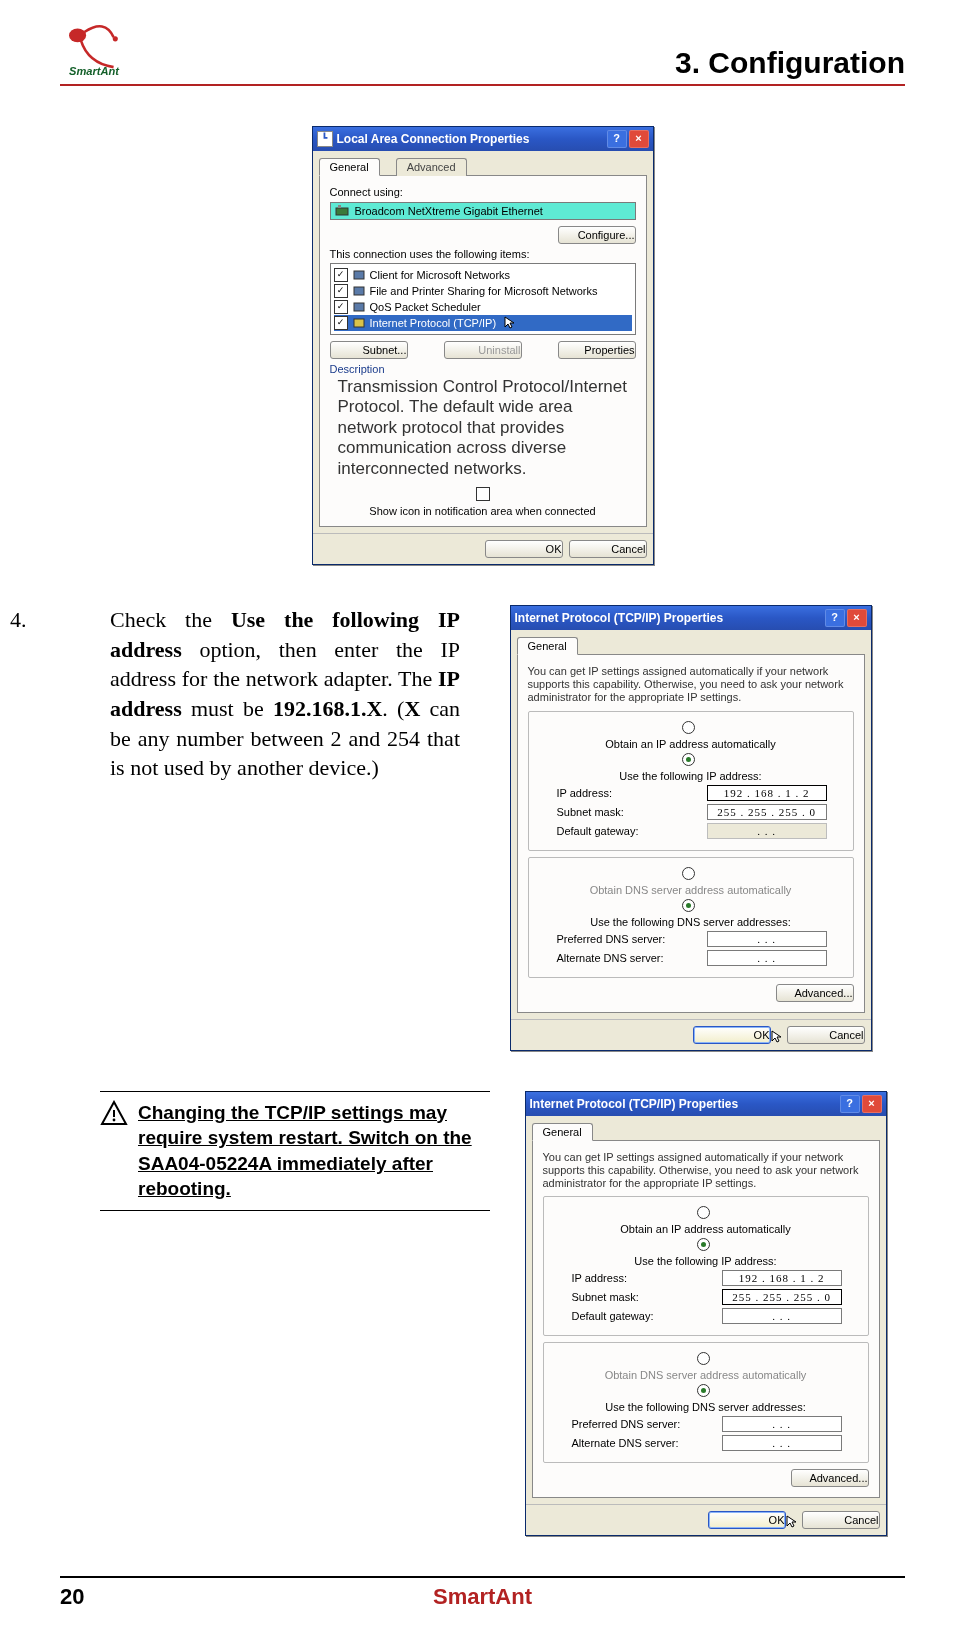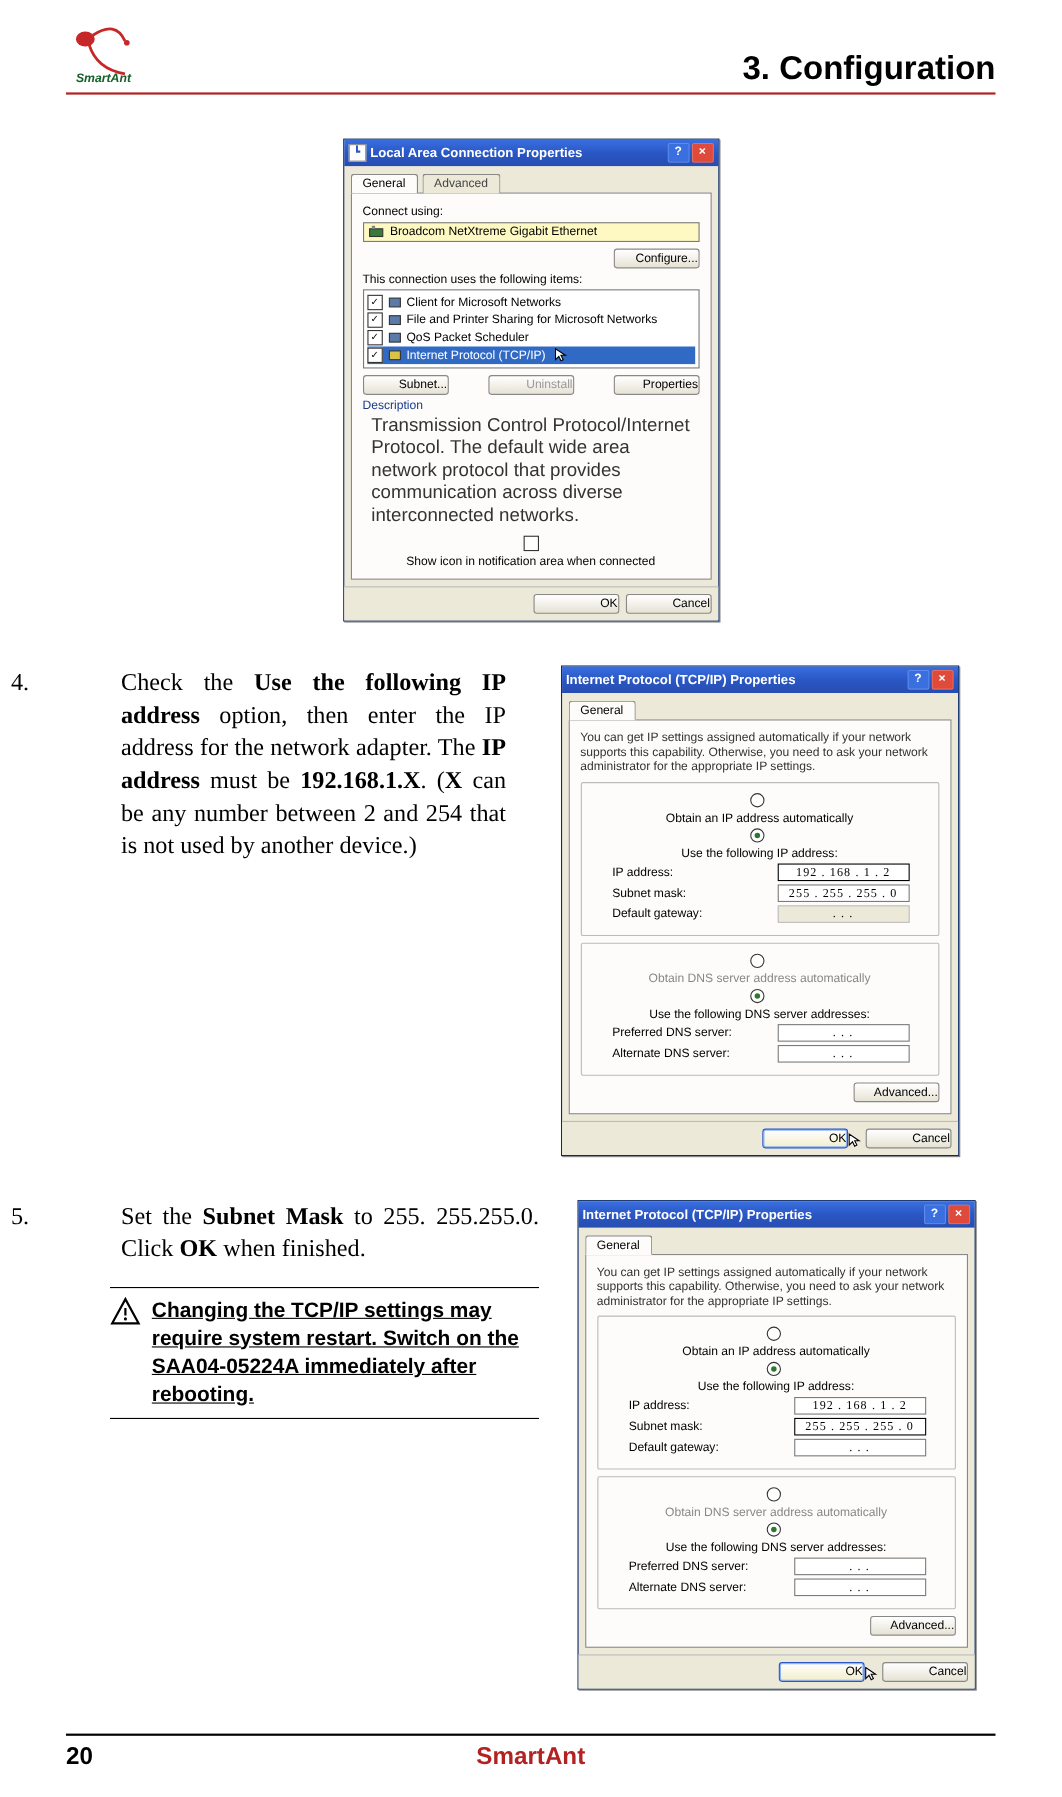--- a/index.html
+++ b/index.html
@@ -128,36 +128,36 @@
     display:inline-block; font-size:9px; text-align:center; line-height:12px; color:#2a57c5;
   }
   .xp-title-btns { display:flex; gap:2px; }
   .xp-title-btn {
     width:18px;height:16px; border:1px solid #fff3; font-size:11px; font-weight:bold;
     text-align:center; line-height:14px; border-radius:2px;
   }
   .xp-help-btn { background:#3a6fe0; color:#fff; }
   .xp-close-btn { background:#e04a3a; color:#fff; }
   .xp-tabs {
-    display:flex; padding:6px 6px 0 6px; gap:4px;
+    display:flex; padding:6px 6px 0 6px; gap:16px;
   }
   .xp-tab {
     background:#ece9d8; border:1px solid #888; border-bottom:none;
     padding:2px 10px; font-size:11px; position:relative; top:1px;
     border-radius: 3px 3px 0 0;
   }
   .xp-tab.active { background:#fdfcfb; z-index:2; border-bottom:1px solid #fdfcfb;}
   .xp-tab.inactive { background:#ece9d8; color:#444;}
   .xp-panel {
     margin:0 6px 6px 6px; background:#fdfcfb; border:1px solid #888;
     padding:10px 10px 6px 10px;
   }
   .xp-label { font-size:11px; margin-bottom:4px; display:block;}
   .xp-field {
-    background:#fef9c3; border:1px solid #7a7a7a; padding:2px 4px; font-size:11px;
+    background:#5eead4; border:1px solid #7a7a7a; padding:2px 4px; font-size:11px;
     display:flex; align-items:center; gap:6px; margin-bottom:6px;
   }
   .xp-list {
     background:#fff; border:1px solid #7a7a7a; padding:3px; font-size:11px;
     margin:3px 0 6px 0;
   }
   .xp-list-item { display:flex; align-items:center; gap:4px; padding:1px 0;}
   .xp-list-item.sel { background:#316ac5; color:#fff; }
   .xp-chk { width:12px;height:12px; border:1px solid #333; background:#fff; font-size:9px; text-align:center; line-height:10px;}
   .xp-mini-icon { width:14px;height:12px; display:inline-block; }
@@ -368,25 +368,20 @@
               <path d="M1 1 L1 11 L4 8 L6 12 L8 11 L6 7 L10 7 Z" fill="#fff" stroke="#000"></path>
             </svg>
           <div class="xp-btn">Cancel</div>
         </div>
       </div>
     </div>
   </div>
 
   <div class="content-row row5">
     <div class="note-and-instr">
-      <div class="instr" style="flex:none;margin-bottom:20px;">
-        <div class="instr-body">
-          <span class="num">5.</span><span>Set the </span><b>Subnet Mask</b><span> to 255. 255.255.0. Click </span><b>OK</b><span> when finished.</span>
-        </div>
-      </div>
       <div class="note-block">
         <div class="note-icon">
           <svg viewBox="0 0 28 28">
               <path d="M14 2 L26 24 L2 24 Z" fill="none" stroke="#000" stroke-width="2"></path>
               <line x1="14" y1="10" x2="14" y2="17" stroke="#000" stroke-width="2"></line>
               <circle cx="14" cy="20" r="1.4" fill="#000"></circle>
             </svg>
         </div>
         <div>Changing the TCP/IP settings may require system restart. Switch on the SAA04-05224A immediately after rebooting.</div>
       </div>

